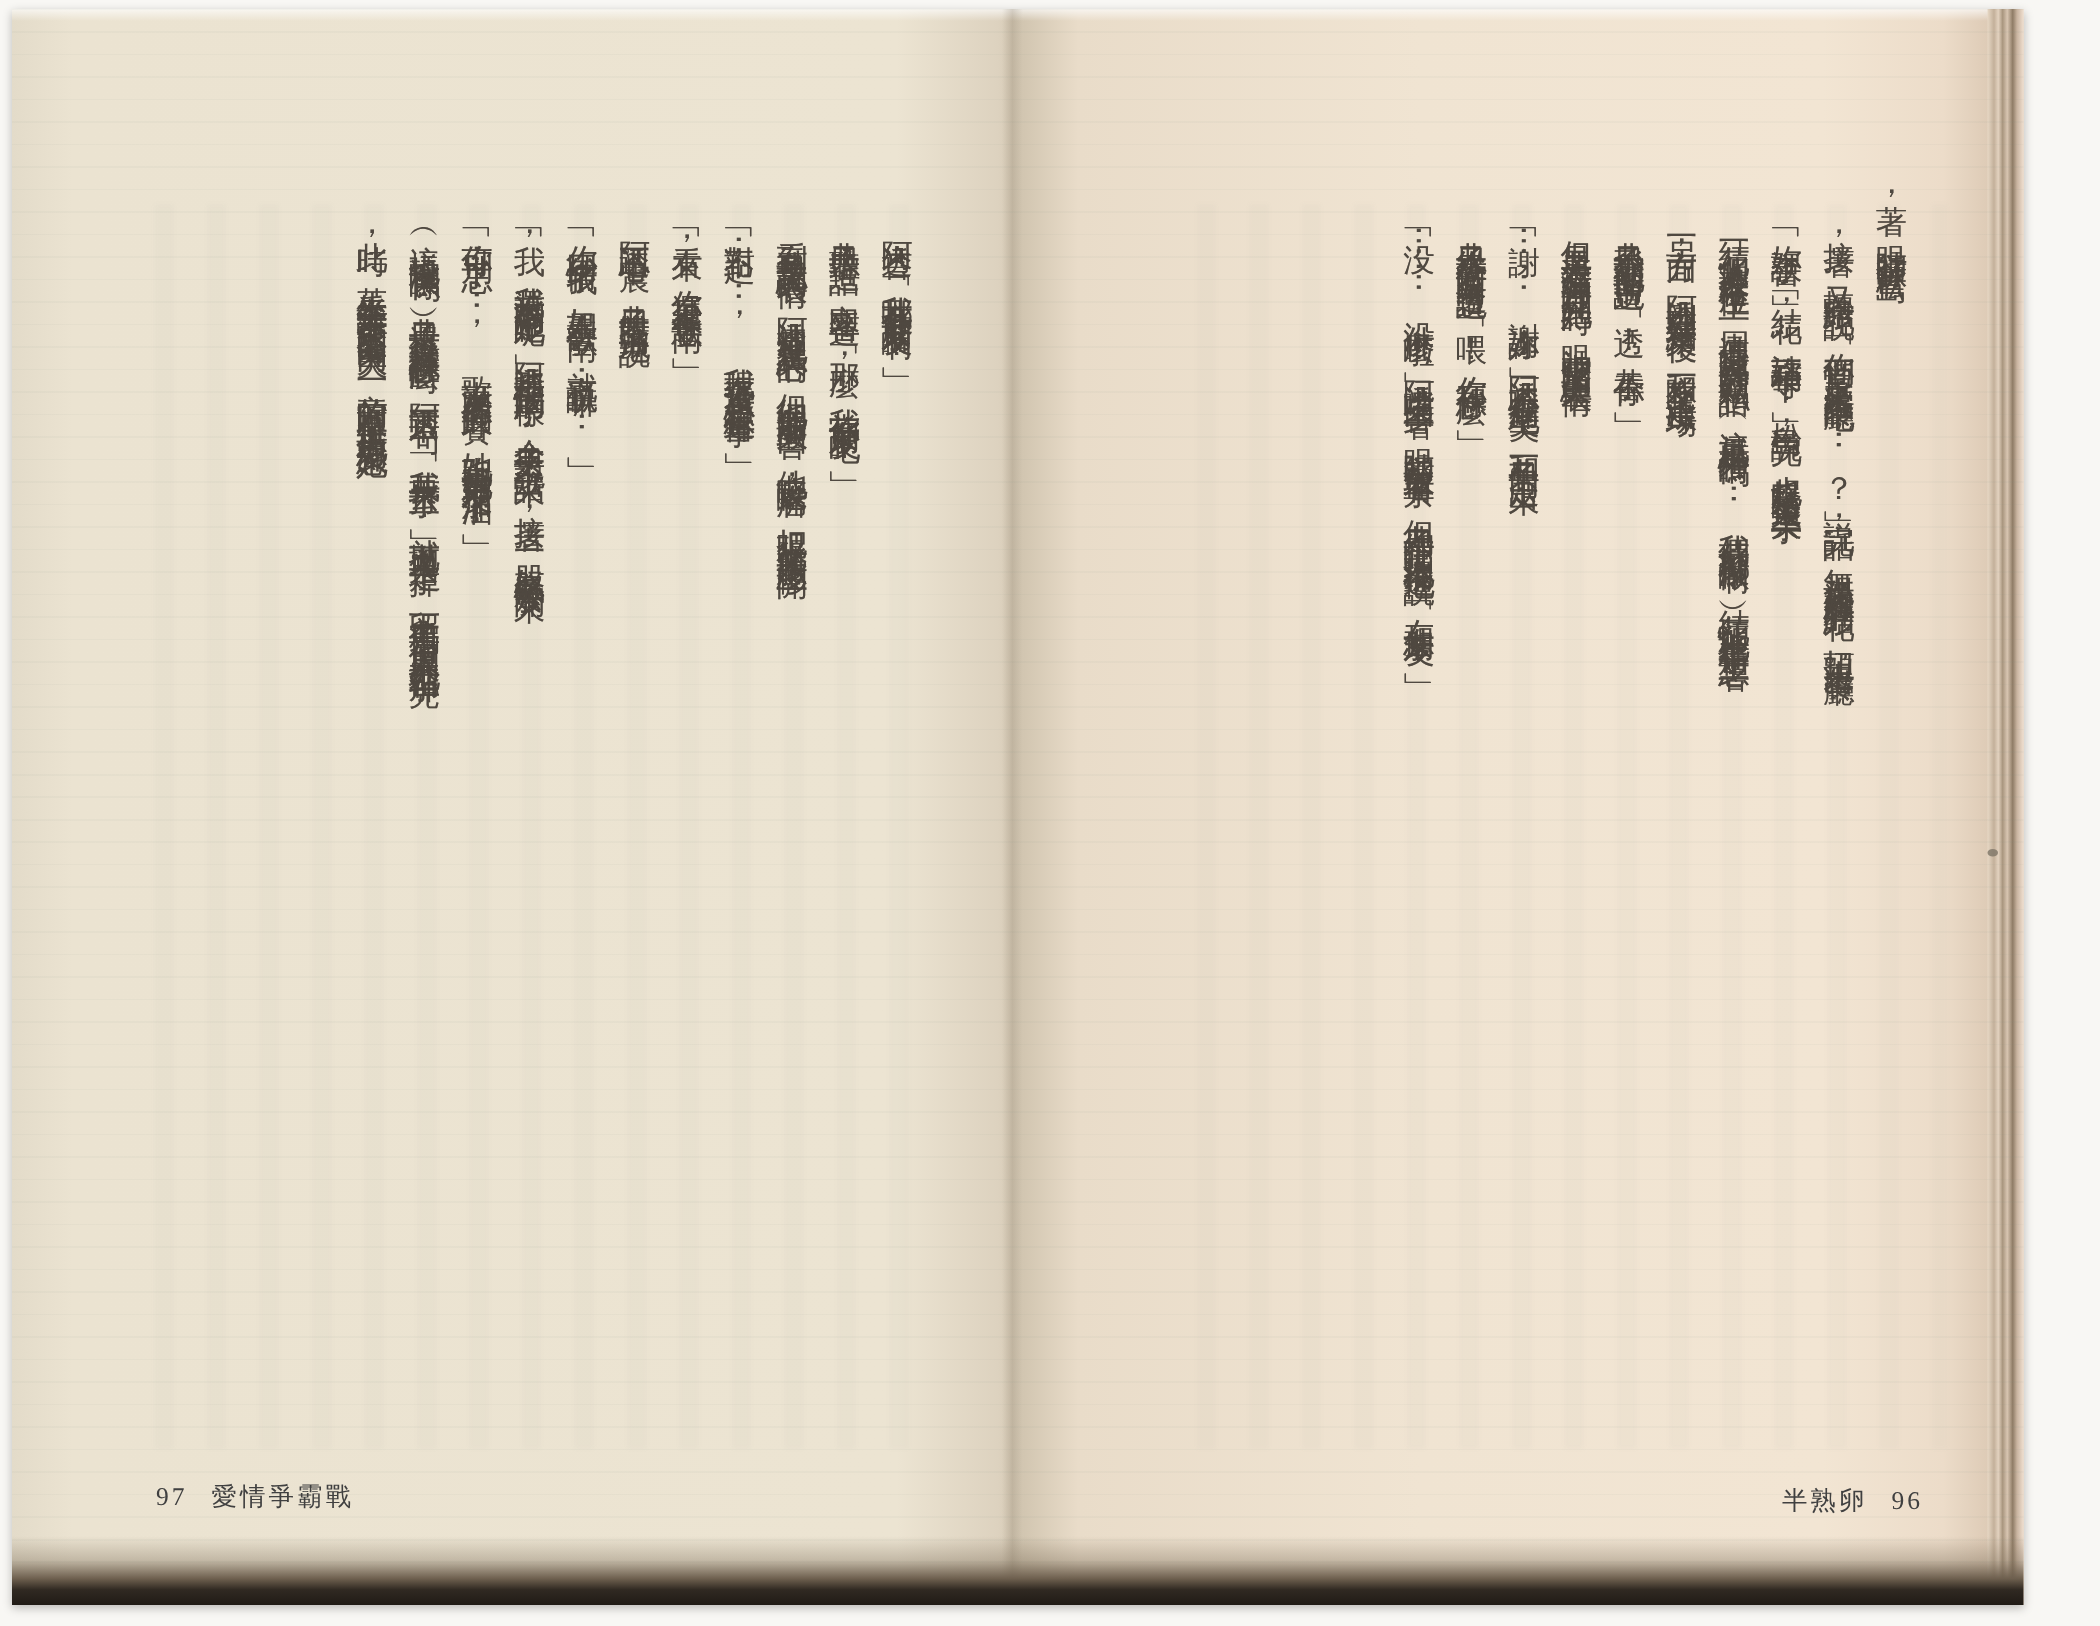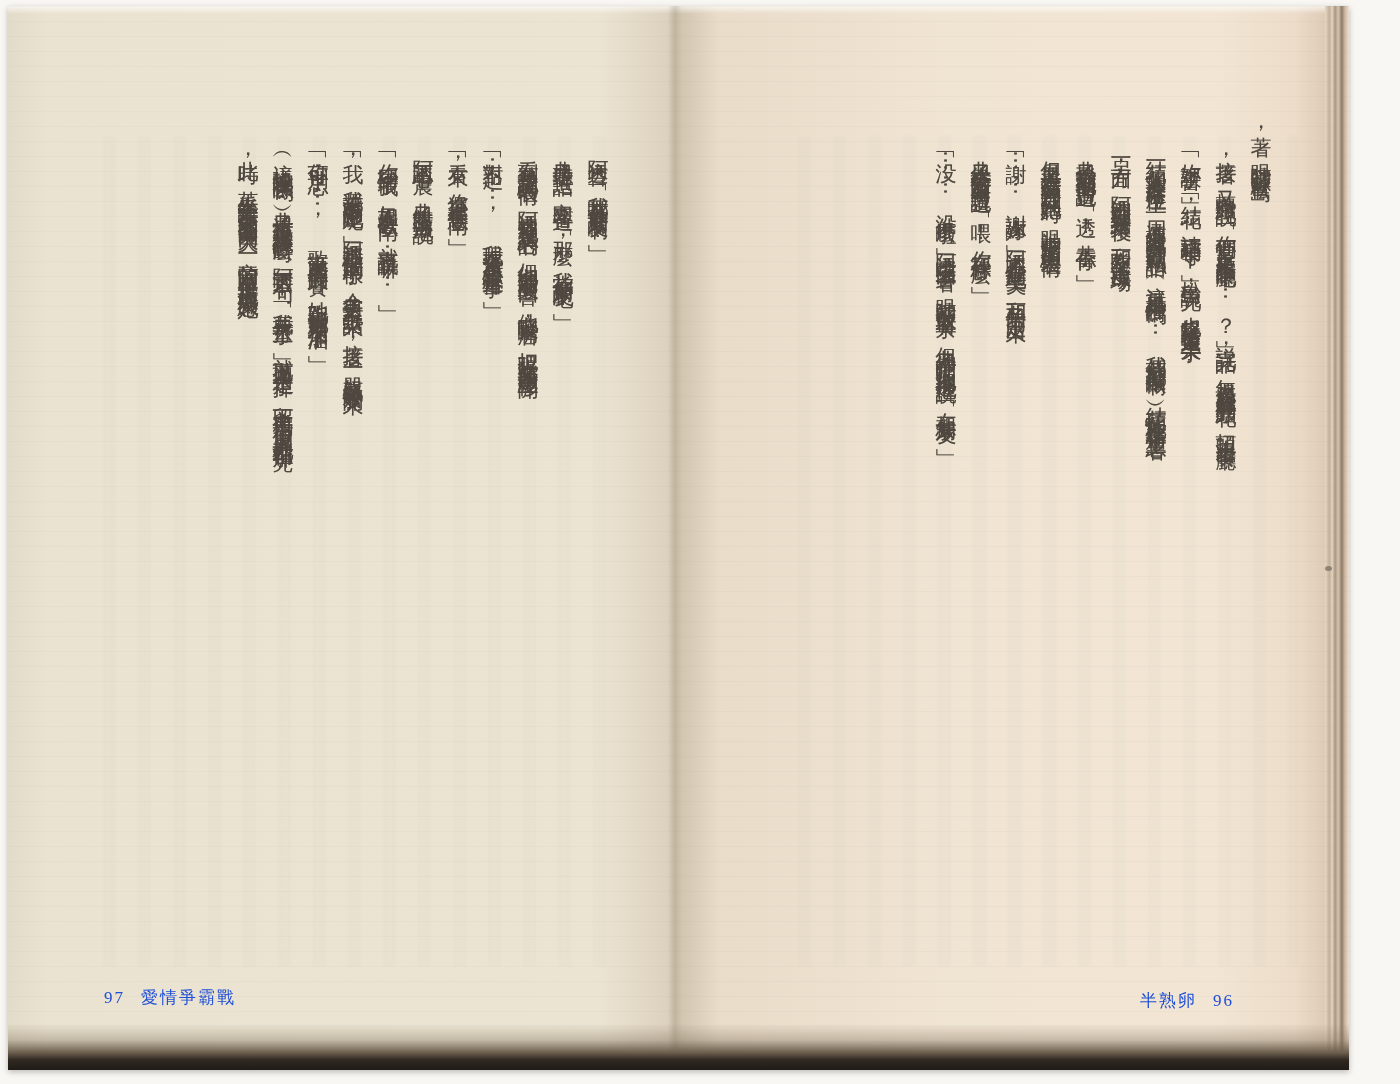--- a/index.html
+++ b/index.html
@@ -31,23 +31,23 @@
 
   
   .vtext{position:absolute;writing-mode:vertical-rl;text-orientation:mixed;
         height:842px;top:120px;font-size:21px;letter-spacing:3px;line-height:35px;
         color:#4f4840;text-shadow:0 0 .4px rgba(79,72,64,.55);}
   .vtext p{margin:0;padding:0;text-indent:24px;}
   .vtext p.flush{text-indent:0;}
   .t-right{right:122px;}
   .t-left{right:785px;}
 
-  .footer{position:absolute;font-size:17px;color:#1d4ed8;letter-spacing:2px;white-space:nowrap;}
+  .footer{position:absolute;font-size:17px;color:#404040;letter-spacing:2px;white-space:nowrap;}
   .f-left{left:104px;top:986px;}
-  .f-right{left:1140px;top:989px;}
+  .f-right{left:1188px;top:989px;}
   .footer .gap{display:inline-block;width:16px;}
 </style>
 </head>
 <body>
 
 <div class="scan">
   <div class="book">
     <div class="top-edge"></div>
     <div class="spine"></div>
     <div class="edge-stack"></div>

